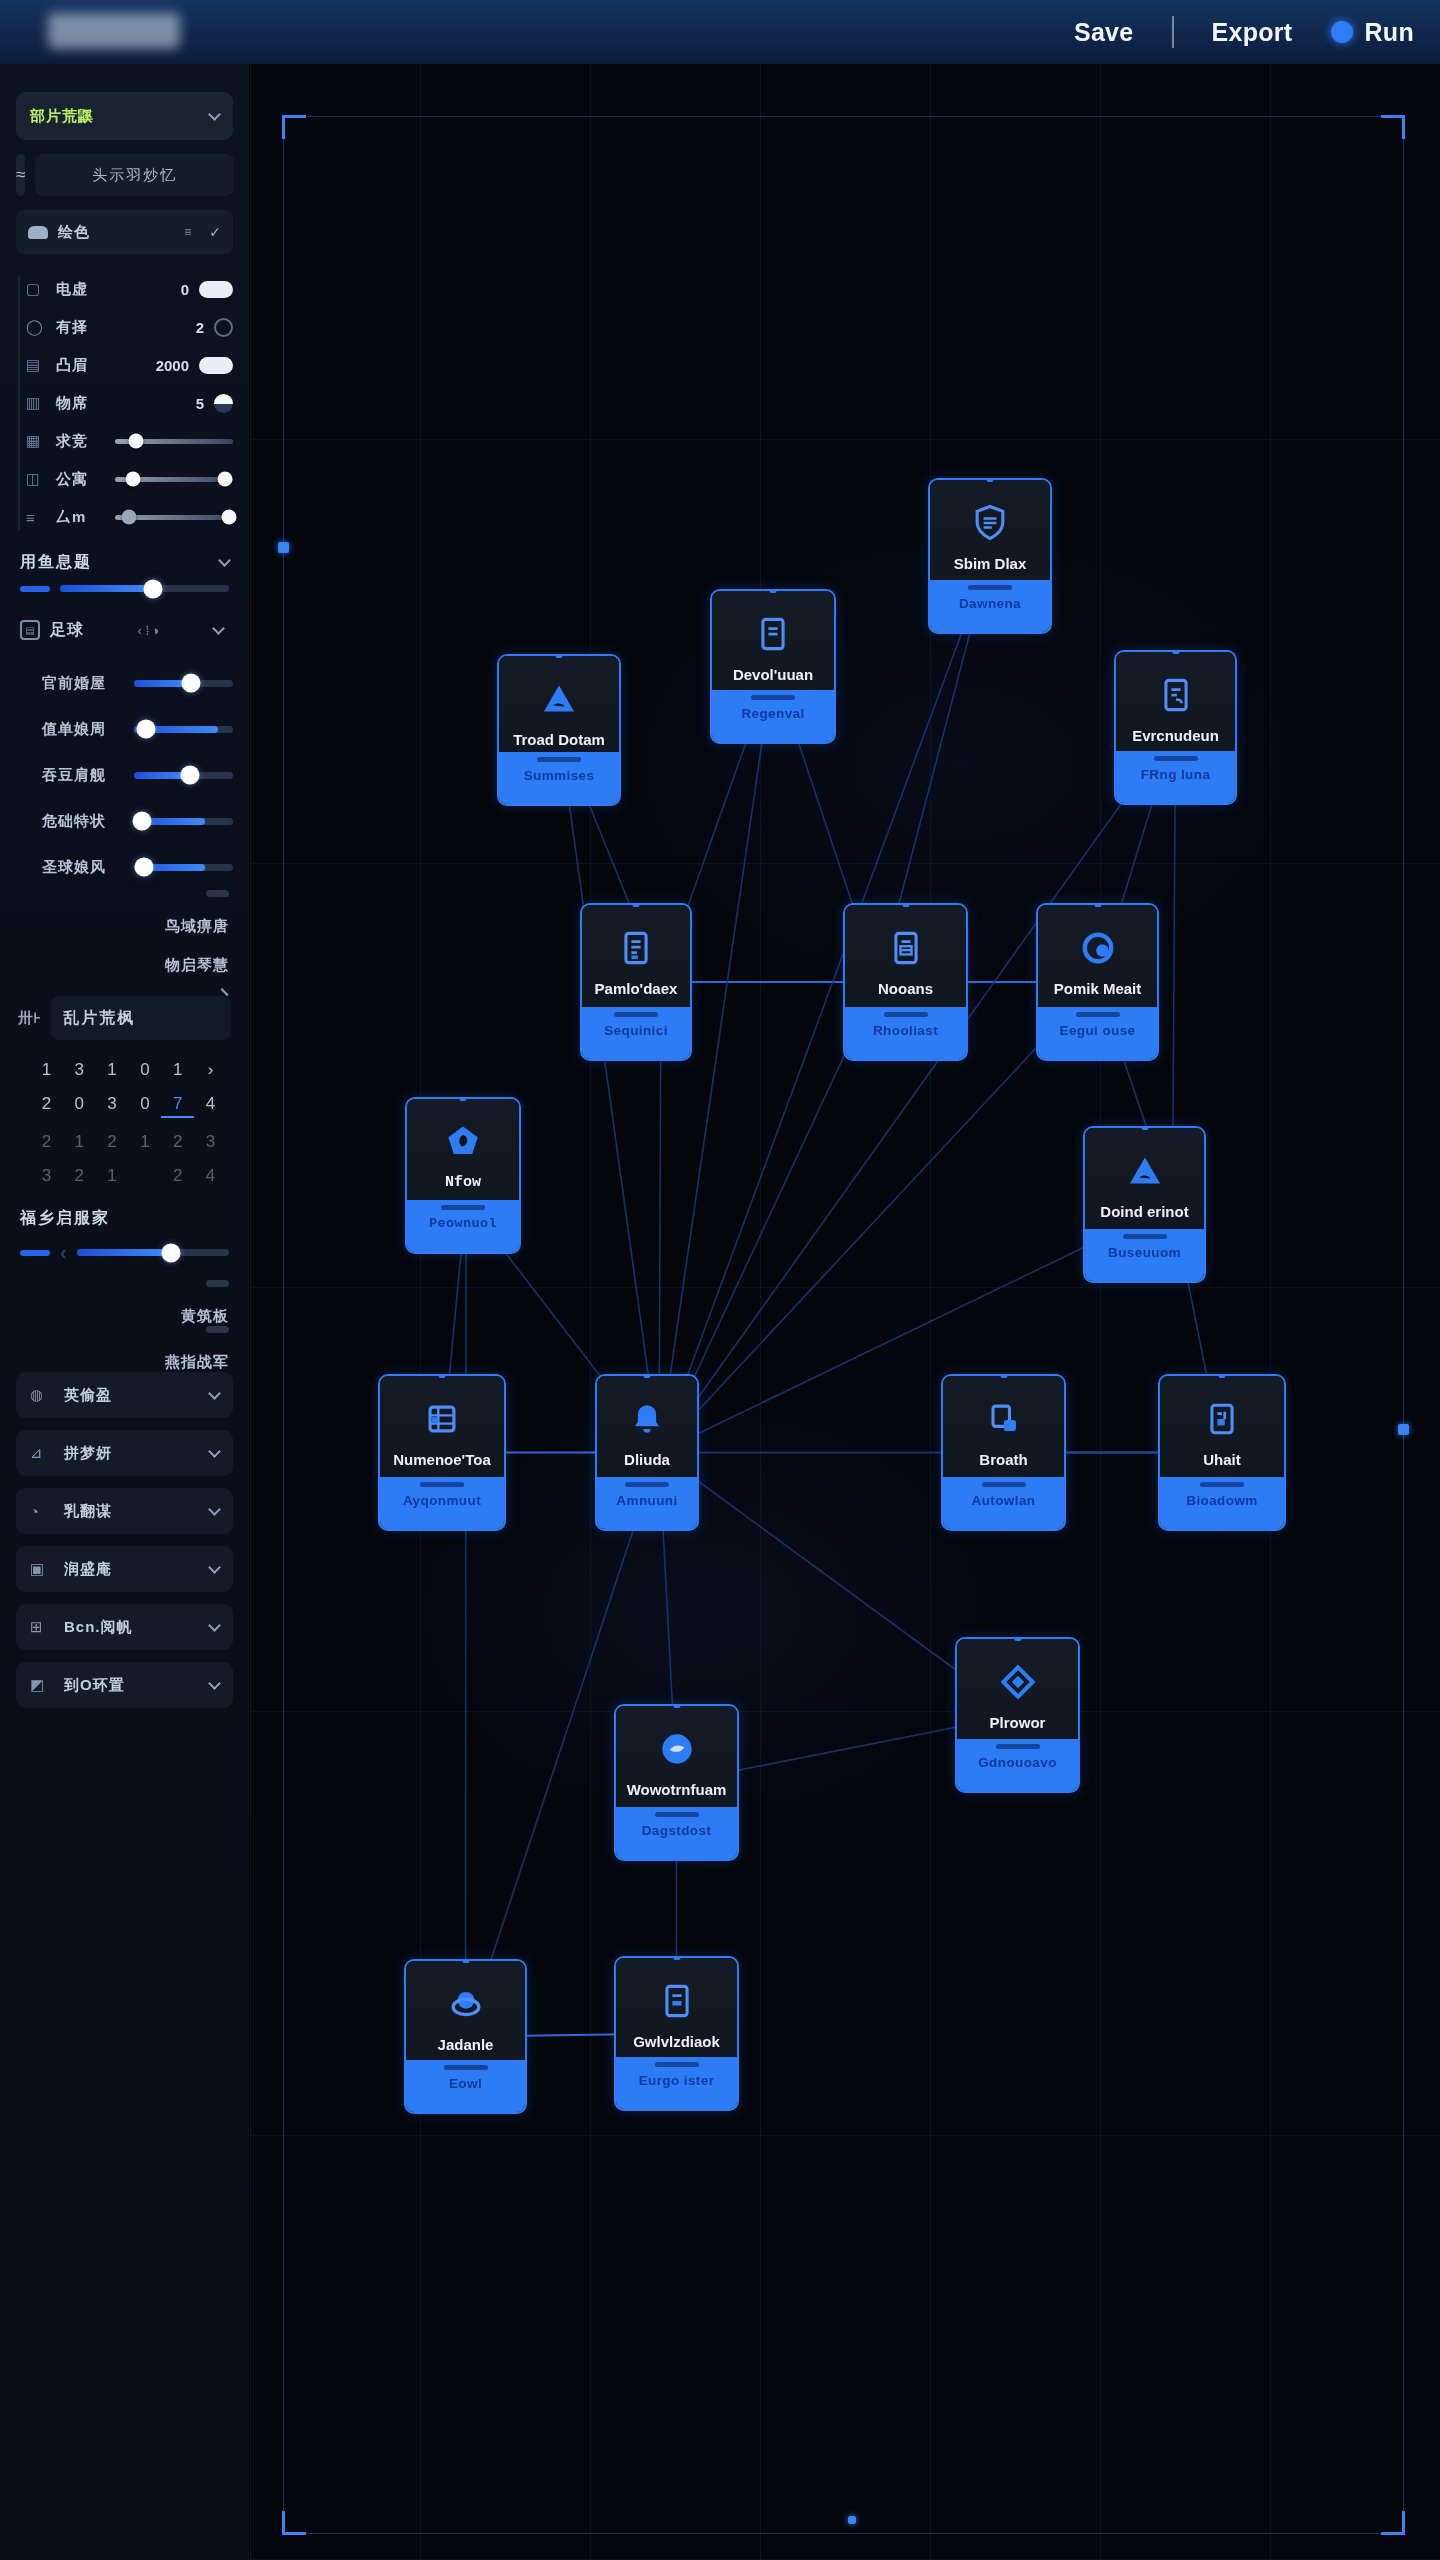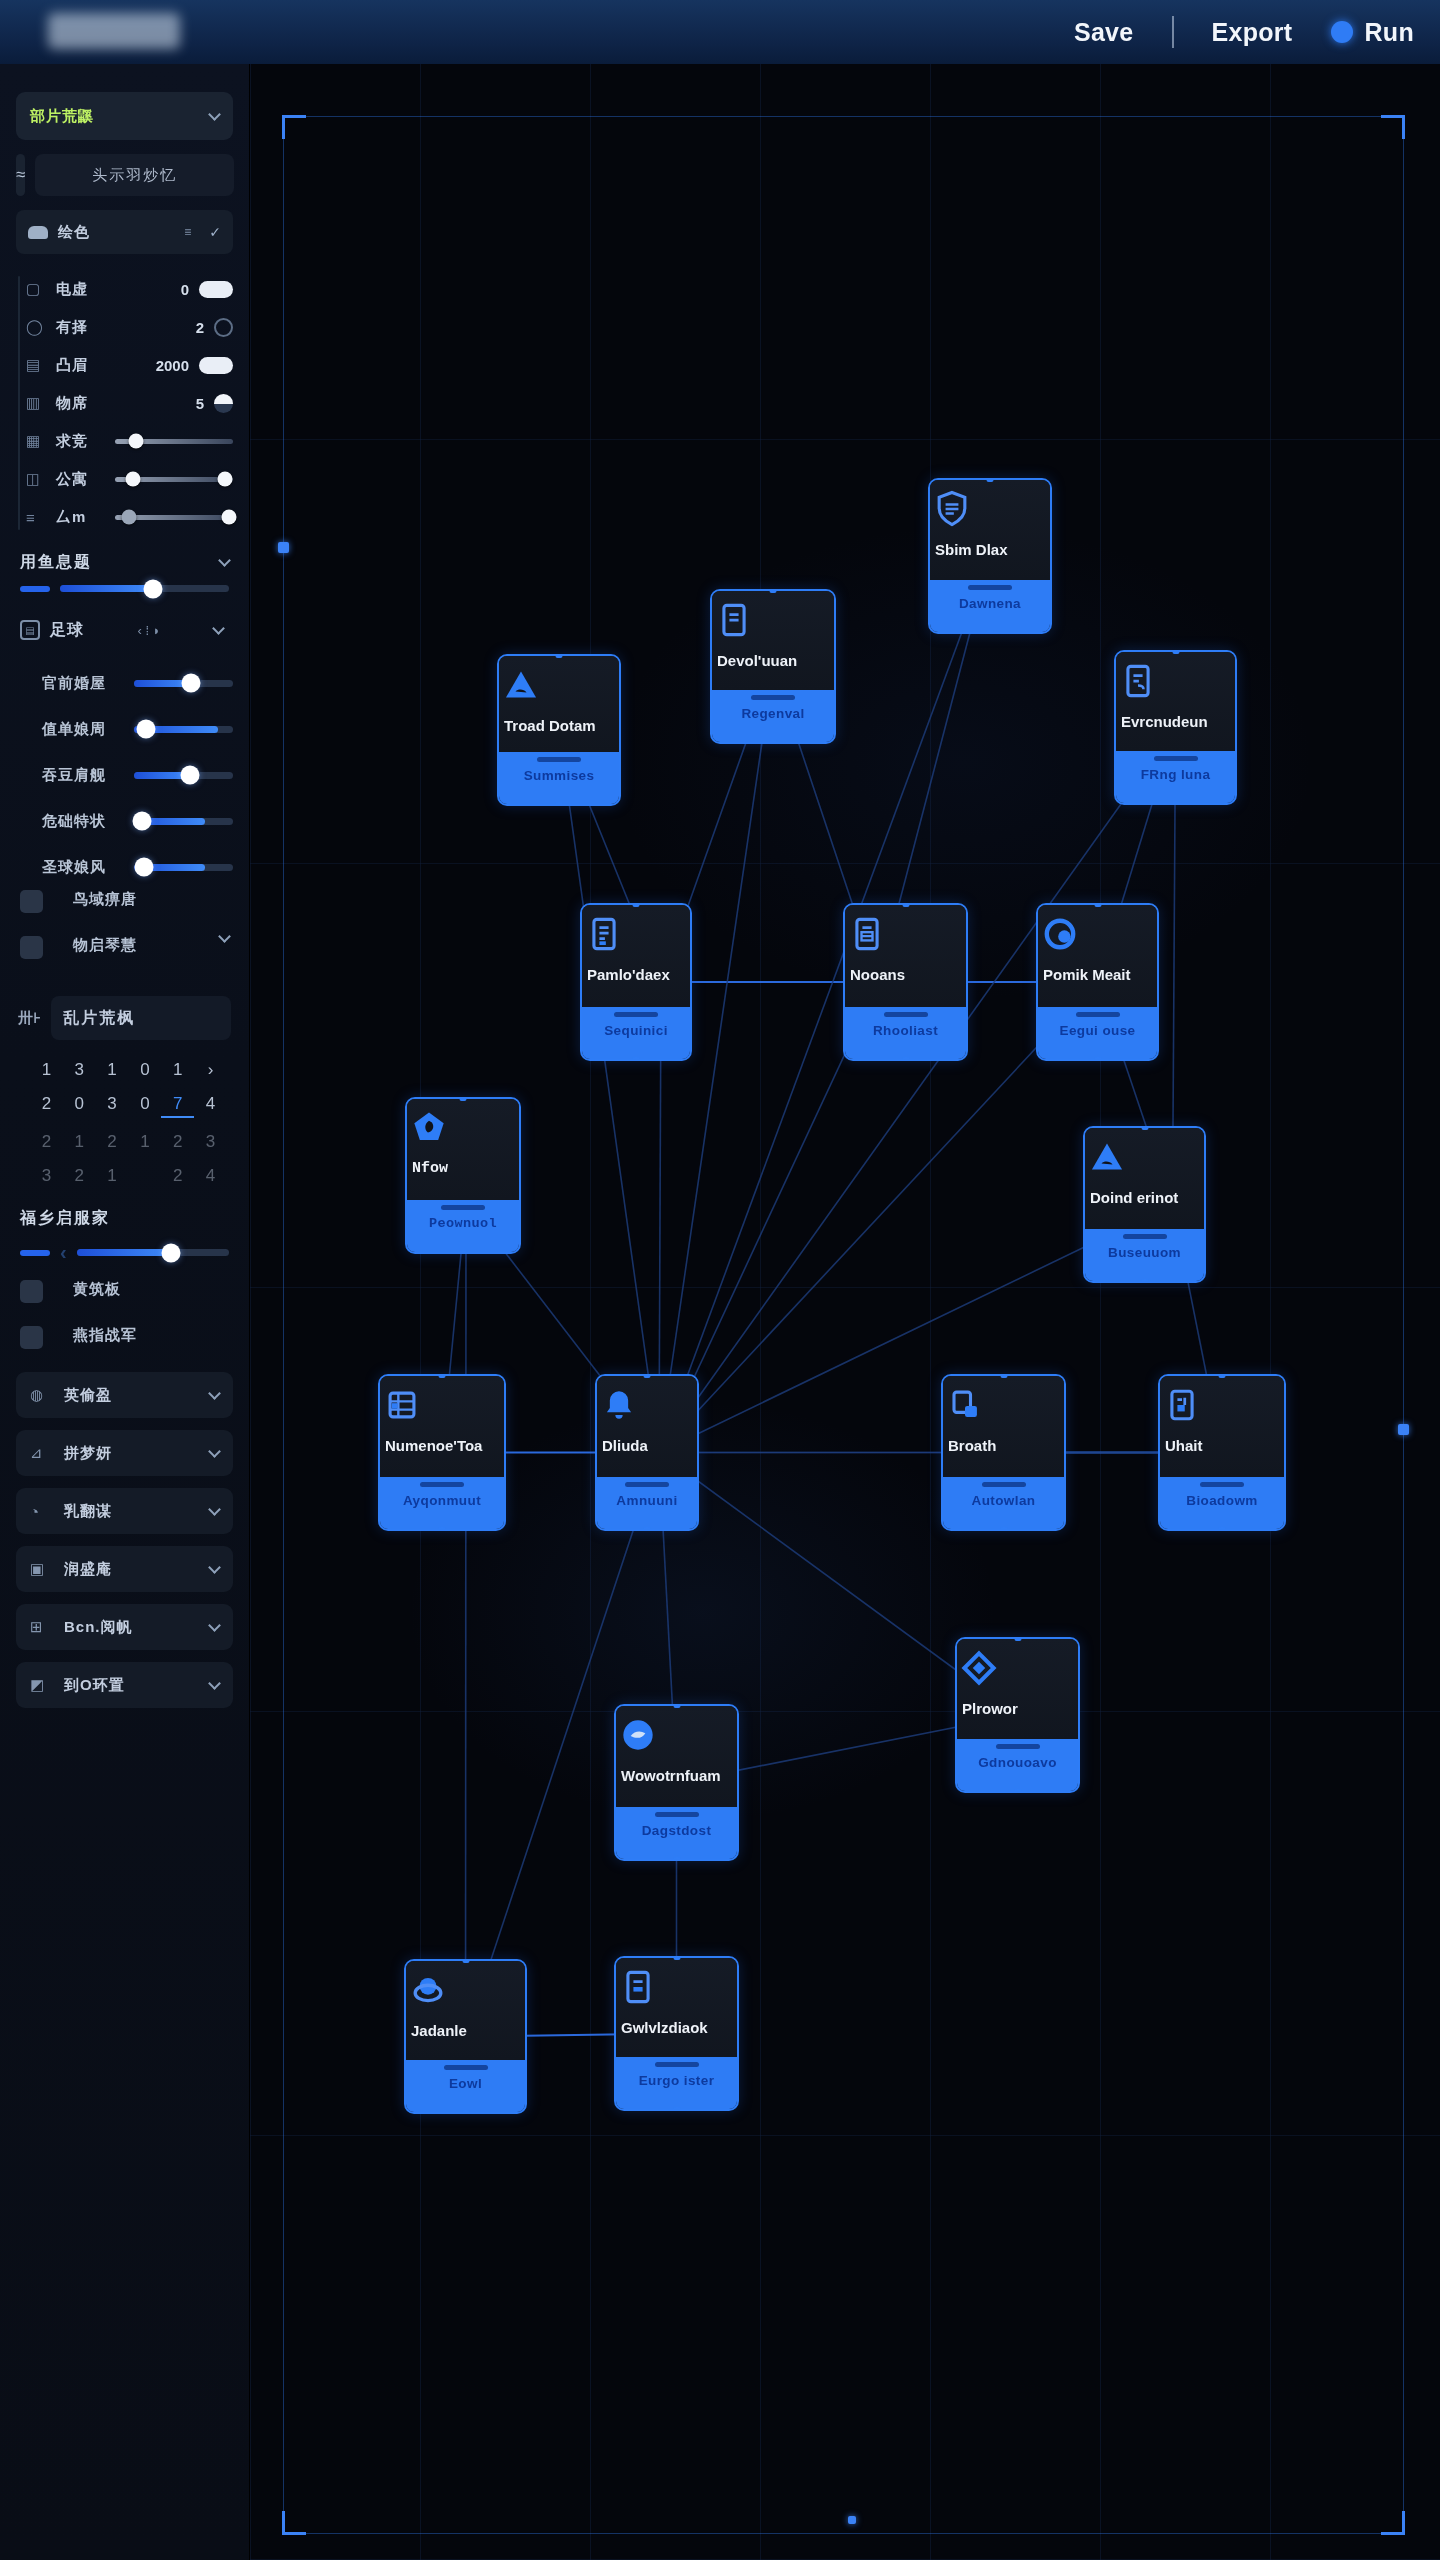--- a/index.html
+++ b/index.html
@@ -72,21 +72,21 @@
   .sub-select { display:flex; align-items:center; gap:10px; height:44px; padding:0 10px 0 4px; margin-bottom:8px; }
   .sq-icon { width:20px; height:20px; border:2px solid #7d8fa8; border-radius:4px;
     display:flex; align-items:center; justify-content:center; color:#7d8fa8; font-size:10px; }
   .sub-select .lbl { color:#c3cedf; font-size:16px; font-weight:700; letter-spacing:1px; }
   .sub-icons { margin-left:auto; color:#7e90a9; font-size:13px; display:flex; gap:9px; align-items:center; }
 
   .lab-slider { display:flex; align-items:center; height:46px; padding-left:26px; }
   .lab-slider .lbl { width:92px; color:#b9c5d6; font-size:15px; font-weight:700; letter-spacing:1px; }
   .lab-slider .bslider { max-width:118px; }
 
-  .check-row { display:flex; align-items:flex-start; gap:30px; height:46px; padding:0 4px; }
+  .check-row { display:flex; align-items:flex-end; gap:20px; height:46px; padding:0 4px;flex-direction:column; }
   .checkbox { width:23px; height:23px; border-radius:5px; background:#2a3547; }
   .check-row .lbl { color:#b7c3d5; font-size:15px; font-weight:700; letter-spacing:1px; }
 
   .mini-head { display:flex; align-items:center; gap:10px; margin:14px 2px 8px 2px; }
   .mini-head .pre { color:#9aa8bd; font-size:15px; font-weight:700; }
   .mini-head .box { flex:1; height:44px; background:#131a27; border-radius:8px;
     display:flex; align-items:center; padding:0 12px; color:#c3cedf; font-size:16px;
     font-weight:700; letter-spacing:2px; }
 
   #numgrid { display:grid; grid-template-columns:repeat(6,1fr); row-gap:14px;
@@ -107,22 +107,22 @@
       radial-gradient(500px 340px at 60% 28%, rgba(25,48,95,.14), transparent 70%),
       repeating-linear-gradient(90deg, rgba(16,30,58,.5) 0 1px, transparent 1px 170px),
       repeating-linear-gradient(0deg, rgba(16,30,58,.45) 0 1px, transparent 1px 424px),
       #04060c; }
   #edges { position:absolute; left:0; top:0; width:1190px; height:2496px; }
   .edge { stroke:#1d3d7d; stroke-width:1.6; opacity:.8; }
   .edge.strong { stroke:#2e6fe8; stroke-width:2; opacity:.95; }
 
   .node { position:absolute; border:2px solid #2e7df7; border-radius:10px; background:#141923;
     box-shadow:0 0 14px rgba(30,90,200,.28); display:flex; flex-direction:column; overflow:hidden; }
-  .node .top { flex:1; display:flex; flex-direction:column; align-items:flex-start;
-    justify-content:flex-start; background:linear-gradient(180deg,#151b26,#11161f); }
+  .node .top { flex:1; display:flex; flex-direction:column; align-items:center;
+    justify-content:flex-start; padding-top:14px; background:linear-gradient(180deg,#151b26,#11161f); }
   .node .nicon { height:58px; display:flex; align-items:center; justify-content:center; }
   .node .nlabel { color:#eef2f8; font-size:15px; font-weight:700; text-align:center;
     padding:0 5px; line-height:1.1; margin-top:4px; }
   .node .footer { height:52px; background:#2e7cf5; display:flex; flex-direction:column;
     align-items:center; justify-content:flex-start; padding-top:5px; }
   .node .dash { width:44px; height:5px; border-radius:3px; background:#14459f; margin-bottom:6px; }
   .node .nsub { color:#0d3a9e; font-size:13.5px; font-weight:700; letter-spacing:.4px; }
   .port { position:absolute; width:7px; height:7px; background:#2e7df7; border-radius:2px;
     left:50%; transform:translateX(-50%); }
   .port.t { top:-5px; } .port.b { bottom:-5px; }

